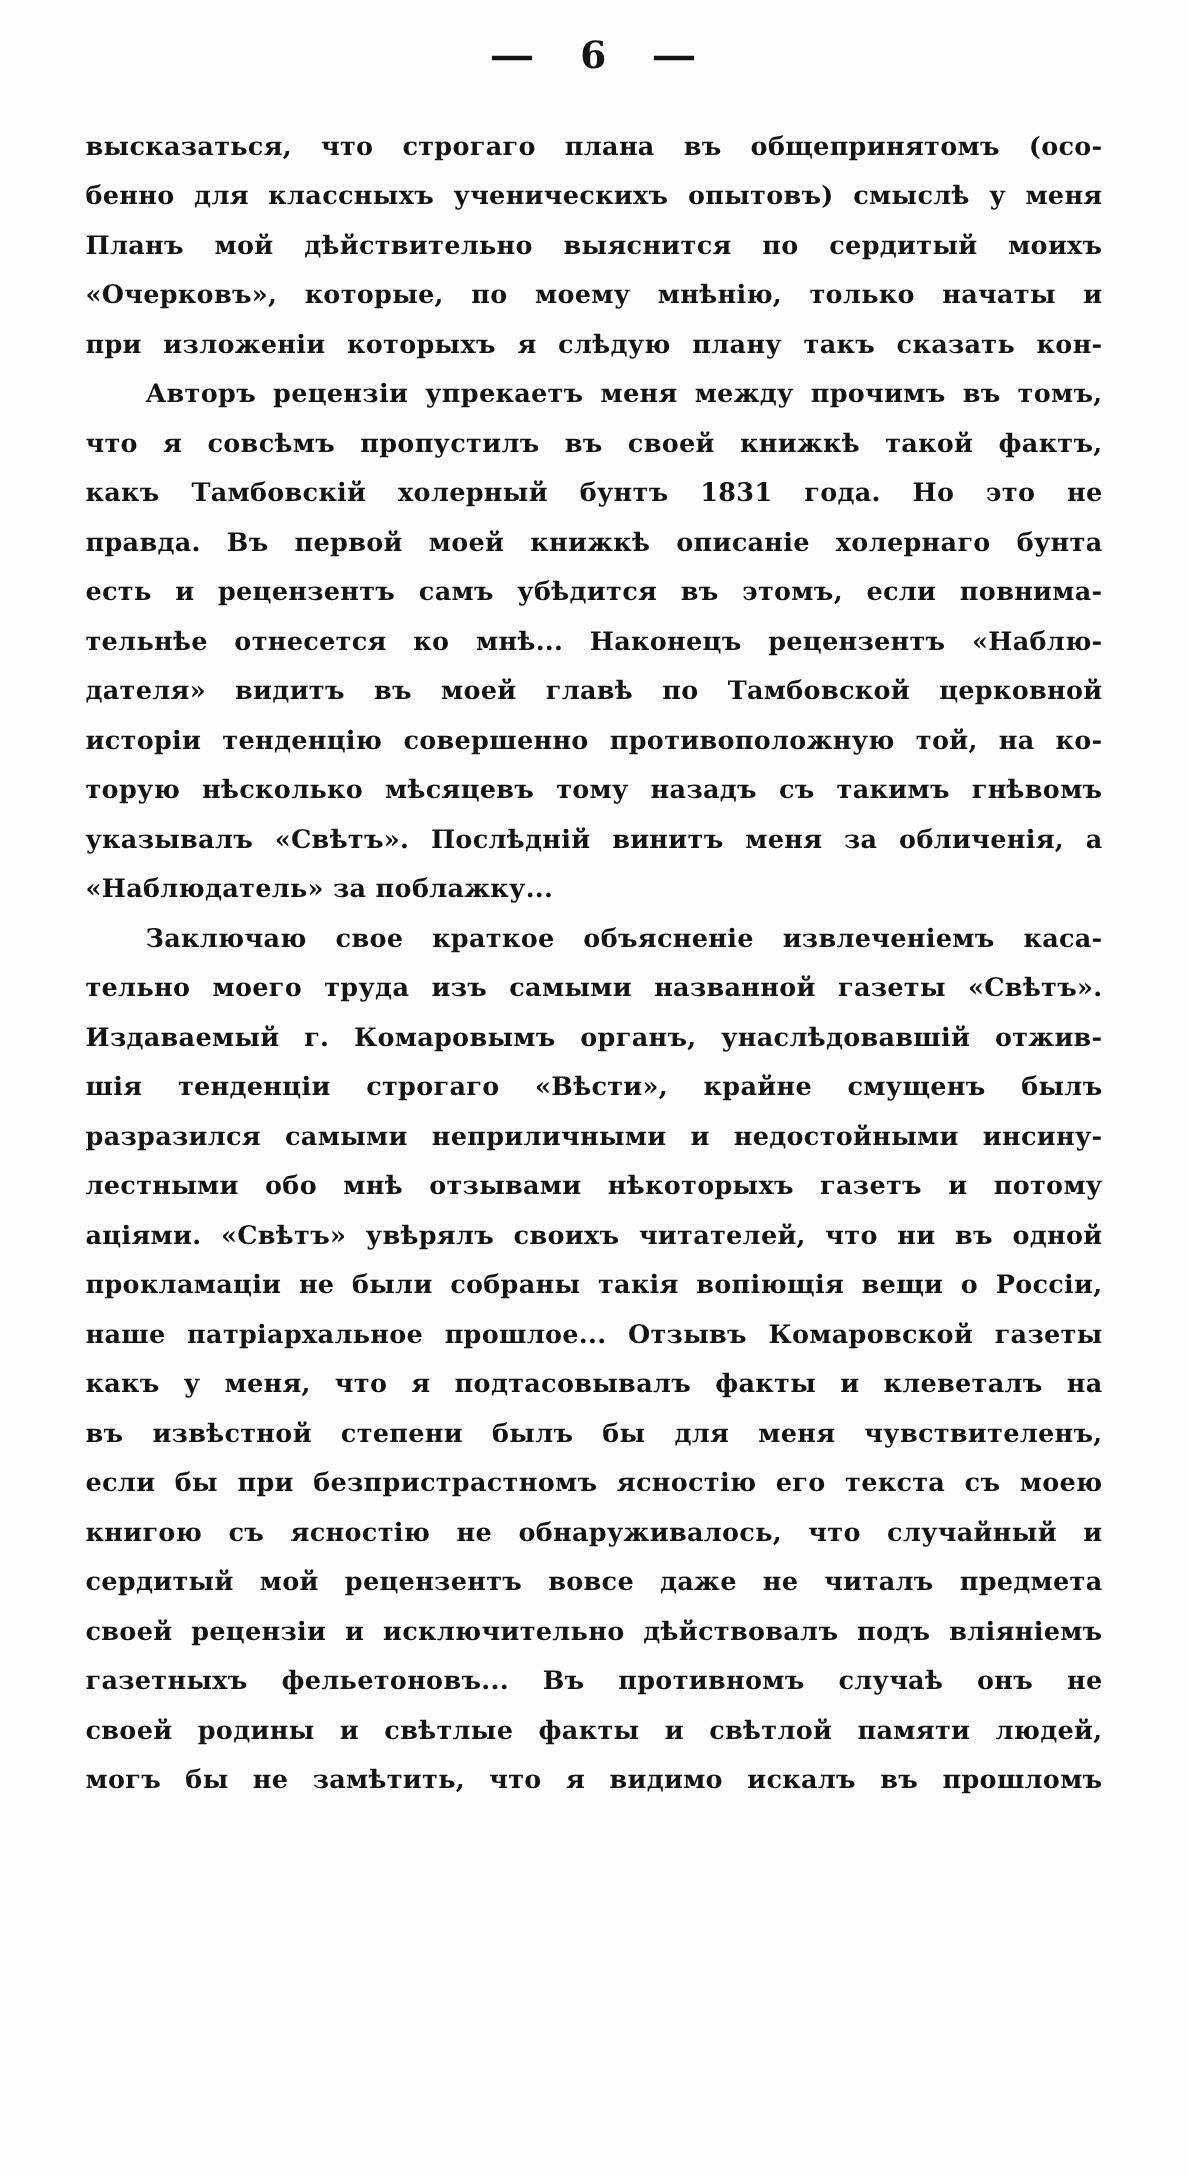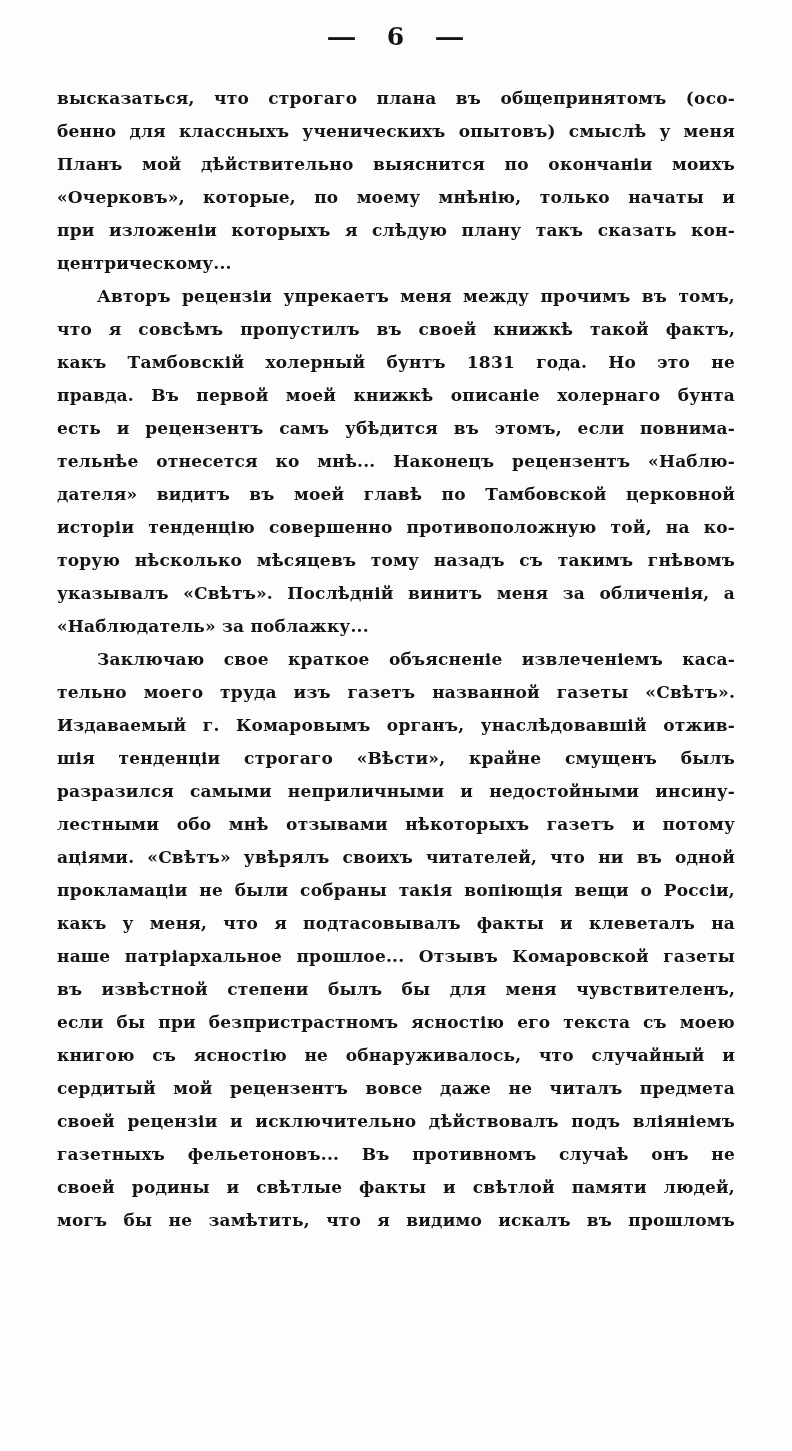--- a/index.html
+++ b/index.html
@@ -68,49 +68,48 @@
 <div class="page">
   <div class="page-header">
     <span class="dash">—</span>
     <span class="num">6</span>
     <span class="dash">—</span>
   </div>
   <div class="page-text">
       <div class="paragraph">
         <div class="line">высказаться, что строгаго плана въ общепринятомъ (осо-</div>
         <div class="line">бенно для классныхъ ученическихъ опытовъ) смыслѣ у меня</div>
-        <div class="line">Планъ мой дѣйствительно выяснится по окончаніи моихъ</div>
+        <div class="line">Планъ мой дѣйствительно выяснится по сердитый моихъ</div>
         <div class="line">«Очерковъ», которые, по моему мнѣнію, только начаты и</div>
         <div class="line">при изложеніи которыхъ я слѣдую плану такъ сказать кон-</div>
-        <div class="line last">центрическому...</div>
       </div>
       <div class="paragraph indent">
         <div class="line">Авторъ рецензіи упрекаетъ меня между прочимъ въ томъ,</div>
         <div class="line">что я совсѣмъ пропустилъ въ своей книжкѣ такой фактъ,</div>
         <div class="line">какъ Тамбовскій холерный бунтъ 1831 года. Но это не</div>
         <div class="line">правда. Въ первой моей книжкѣ описаніе холернаго бунта</div>
         <div class="line">есть и рецензентъ самъ убѣдится въ этомъ, если повнима-</div>
         <div class="line">тельнѣе отнесется ко мнѣ... Наконецъ рецензентъ «Наблю-</div>
         <div class="line">дателя» видитъ въ моей главѣ по Тамбовской церковной</div>
         <div class="line">исторіи тенденцію совершенно противоположную той, на ко-</div>
         <div class="line">торую нѣсколько мѣсяцевъ тому назадъ съ такимъ гнѣвомъ</div>
         <div class="line">указывалъ «Свѣтъ». Послѣдній винитъ меня за обличенія, а</div>
         <div class="line last">«Наблюдатель» за поблажку...</div>
       </div>
       <div class="paragraph indent">
         <div class="line">Заключаю свое краткое объясненіе извлеченіемъ каса-</div>
-        <div class="line">тельно моего труда изъ газетъ названной газеты «Свѣтъ».</div>
+        <div class="line">тельно моего труда изъ самыми названной газеты «Свѣтъ».</div>
         <div class="line">Издаваемый г. Комаровымъ органъ, унаслѣдовавшій отжив-</div>
         <div class="line">шія тенденціи строгаго «Вѣсти», крайне смущенъ былъ</div>
         <div class="line">разразился самыми неприличными и недостойными инсину-</div>
         <div class="line">лестными обо мнѣ отзывами нѣкоторыхъ газетъ и потому</div>
         <div class="line">аціями. «Свѣтъ» увѣрялъ своихъ читателей, что ни въ одной</div>
         <div class="line">прокламаціи не были собраны такія вопіющія вещи о Россіи,</div>
+        <div class="line">наше патріархальное прошлое... Отзывъ Комаровской газеты</div>
         <div class="line">какъ у меня, что я подтасовывалъ факты и клеветалъ на</div>
-        <div class="line">наше патріархальное прошлое... Отзывъ Комаровской газеты</div>
         <div class="line">въ извѣстной степени былъ бы для меня чувствителенъ,</div>
         <div class="line">если бы при безпристрастномъ ясностію его текста съ моею</div>
         <div class="line">книгою съ ясностію не обнаруживалось, что случайный и</div>
         <div class="line">сердитый мой рецензентъ вовсе даже не читалъ предмета</div>
         <div class="line">своей рецензіи и исключительно дѣйствовалъ подъ вліяніемъ</div>
         <div class="line">газетныхъ фельетоновъ... Въ противномъ случаѣ онъ не</div>
         <div class="line">своей родины и свѣтлые факты и свѣтлой памяти людей,</div>
         <div class="line">могъ бы не замѣтить, что я видимо искалъ въ прошломъ</div>
       </div>
     </div>

